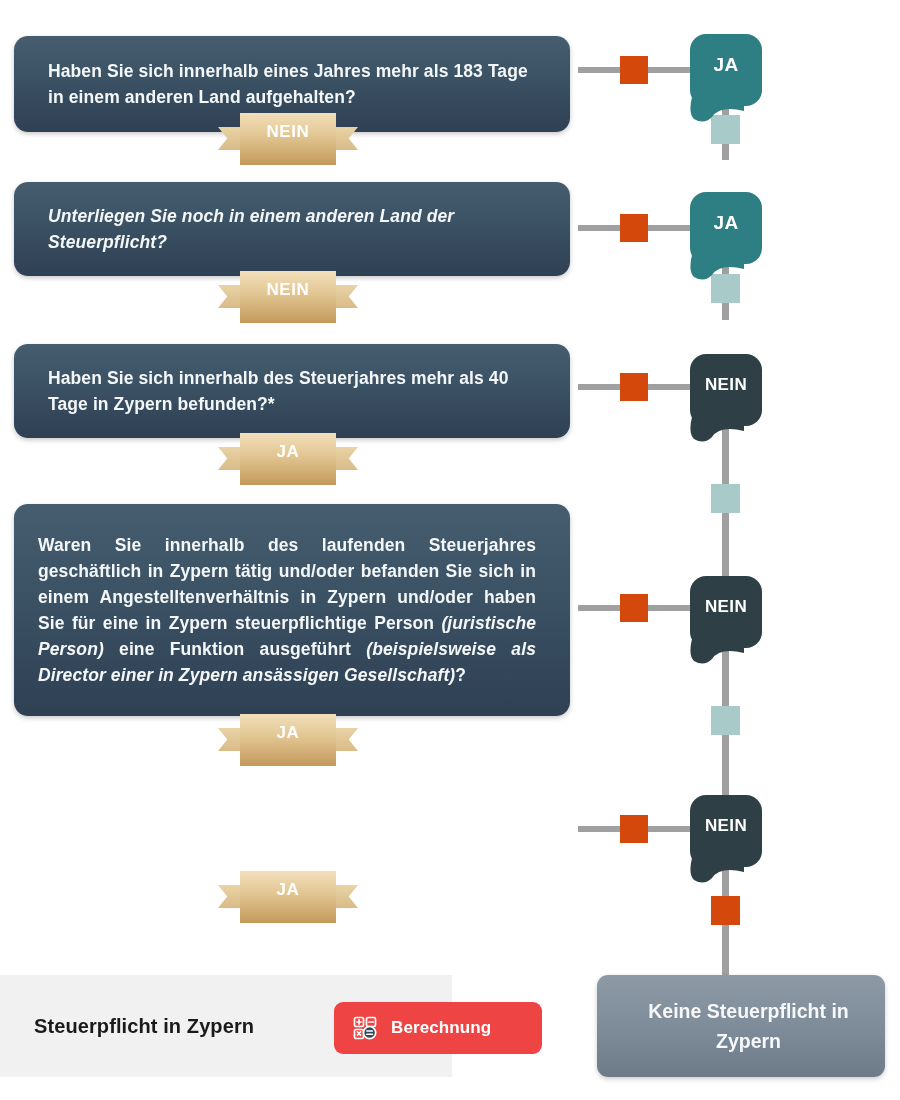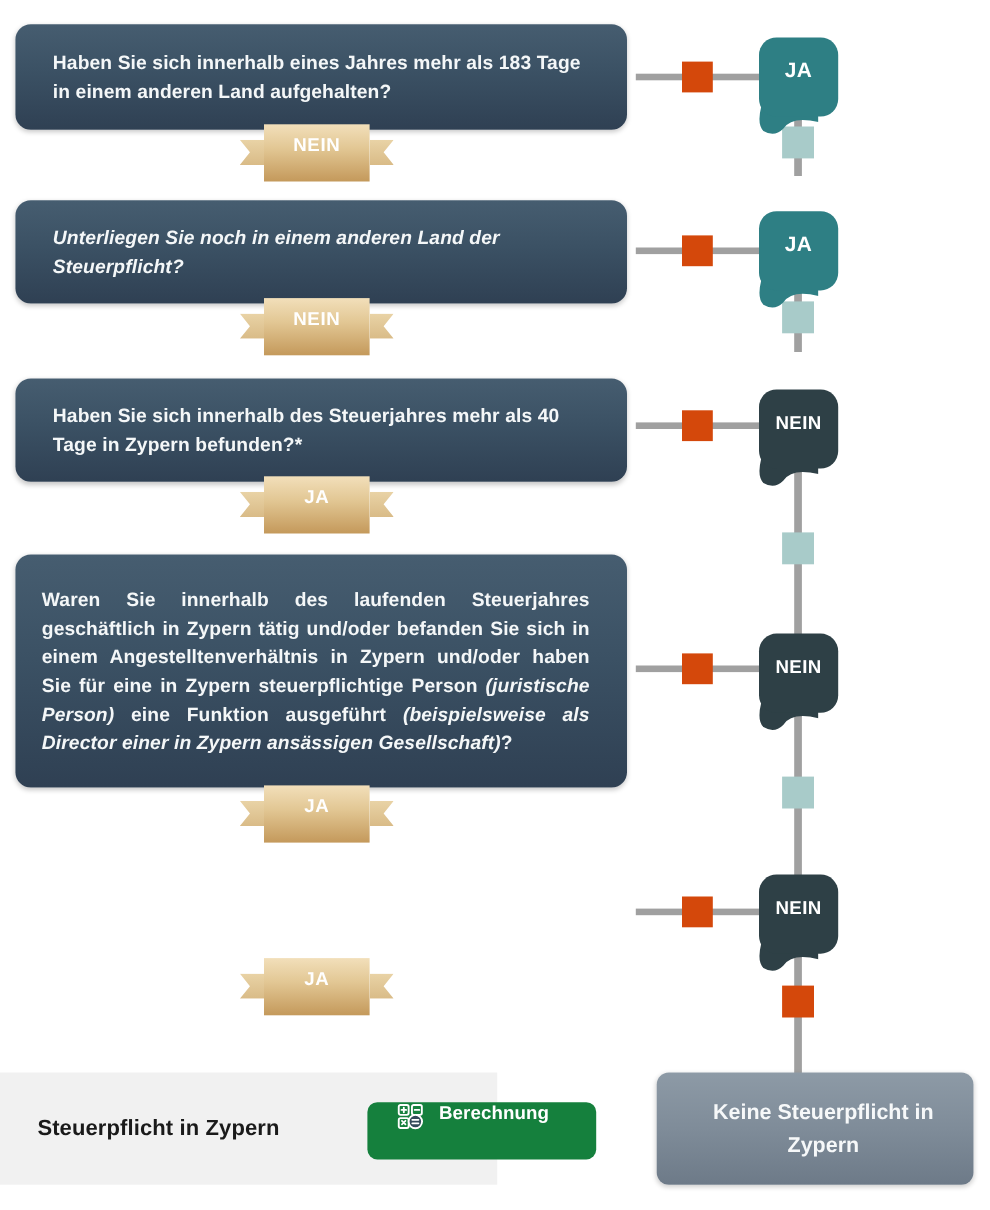--- a/index.html
+++ b/index.html
@@ -159,24 +159,25 @@
     letter-spacing: 0.1px;
   }
   #calc-button {
     position: absolute;
     left: 334px;
     top: 1002px;
     width: 208px;
     height: 52px;
     border: none;
     border-radius: 9px;
-    background: #15803d;
-    display: flex;
+    background: #ef4444;
+    display: flex;
+    align-items: center;
     gap: 13px;
-    padding-left: 26px;
+    padding-left: 18px;
     cursor: pointer;
   }
   #calc-label {
     color: #ffffff;
     font-size: 17px;
     font-weight: 700;
     letter-spacing: 0.1px;
   }
 
   
@@ -217,21 +218,21 @@
   <div class="vconn" style="top:420px;height:160px;">
     <div class="node" style="top:64px;"></div>
   </div>
   <div class="vconn" style="top:642px;height:160px;">
     <div class="node" style="top:64px;"></div>
   </div>
   <div class="vconn" style="top:862px;height:116px;">
     <div class="node orange" style="top:34px;"></div>
   </div>
 
-  <div class="qbox" style="top:22px;height:96px;justify-content:center;">
+  <div class="qbox" style="top:36px;height:96px;justify-content:center;">
     <div class="qbox-text">Haben Sie sich innerhalb eines Jahres mehr als 183 Tage in einem anderen Land aufgehalten?</div>
   </div>
   <div class="ribbon" style="top:113px;">
     <div class="wing left"></div>
     <div class="wing right"></div>
     <span class="ribbon-label">NEIN</span>
   </div>
   <div class="hconn" style="top:67px;">
     <div class="node"></div>
   </div>

